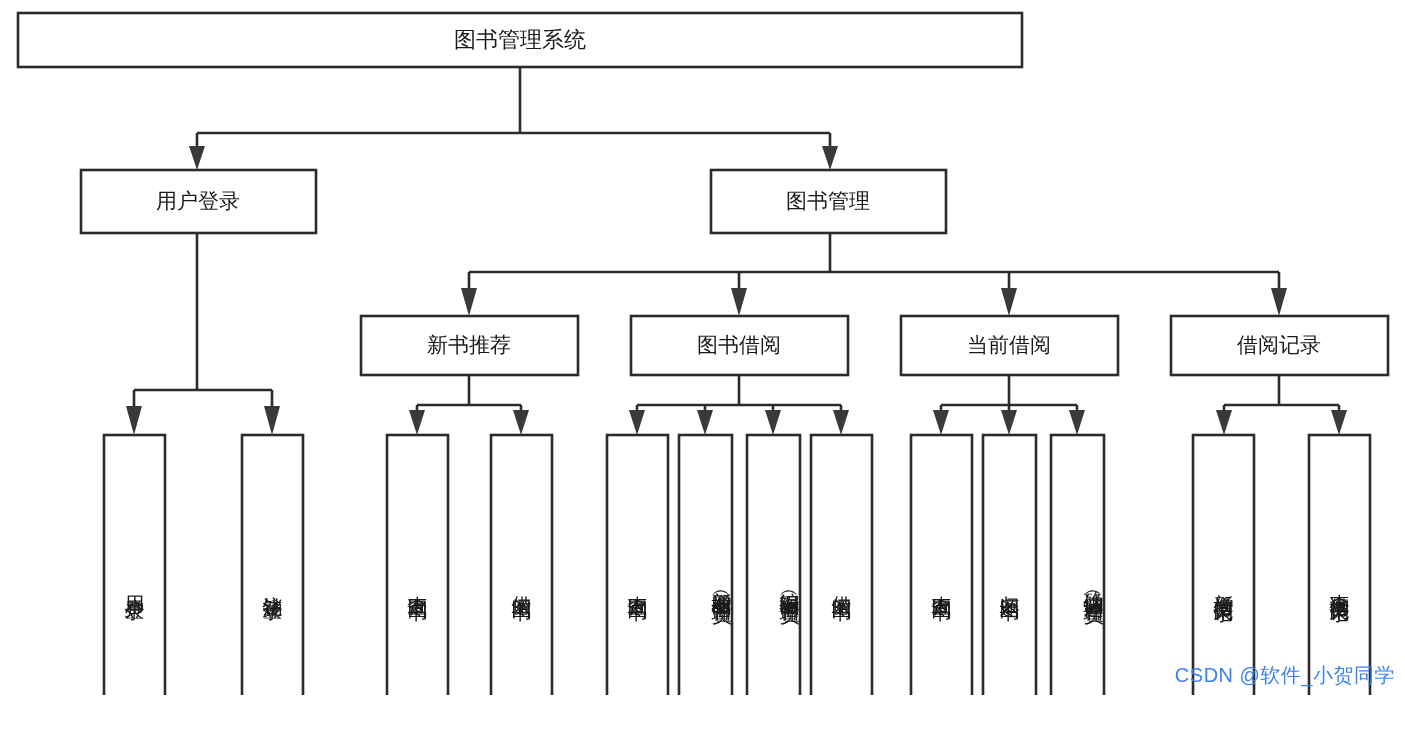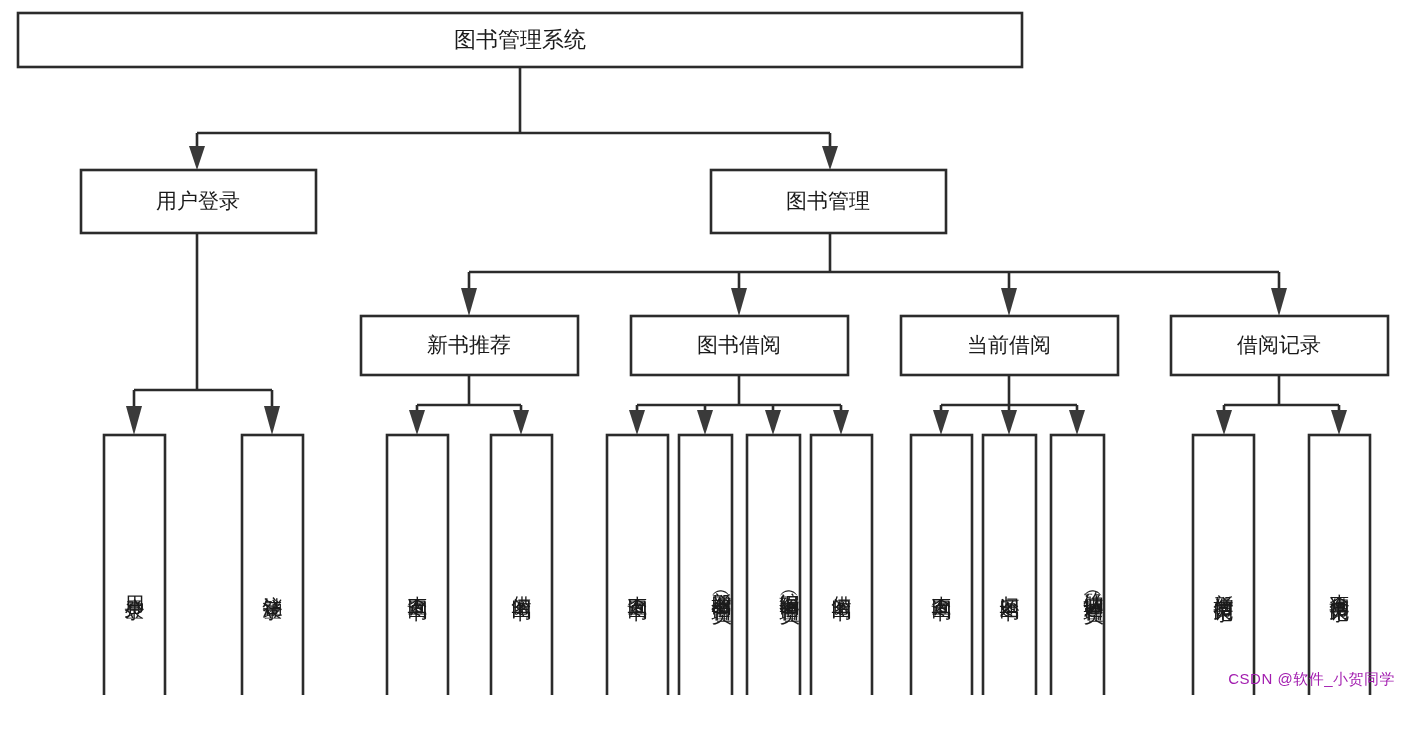--- a/index.html
+++ b/index.html
@@ -64,22 +64,22 @@
     align-items: center;
     justify-content: center;
     white-space: nowrap;
     pointer-events: none;
   }
   .watermark {
     position: absolute;
     right: 10px;
     bottom: 6px;
     font-family: "Liberation Sans", "DejaVu Sans", sans-serif;
-    font-size: 15px;
-    color: #a21caf;
+    font-size: 20px;
+    color: #3b82f6;
     letter-spacing: 0.5px;
     white-space: nowrap;
   }
 </style>
 </head>
 <body>
 
 <div id="diagram-root">
 
   <svg id="tree-svg" viewBox="0 0 1405 747">

